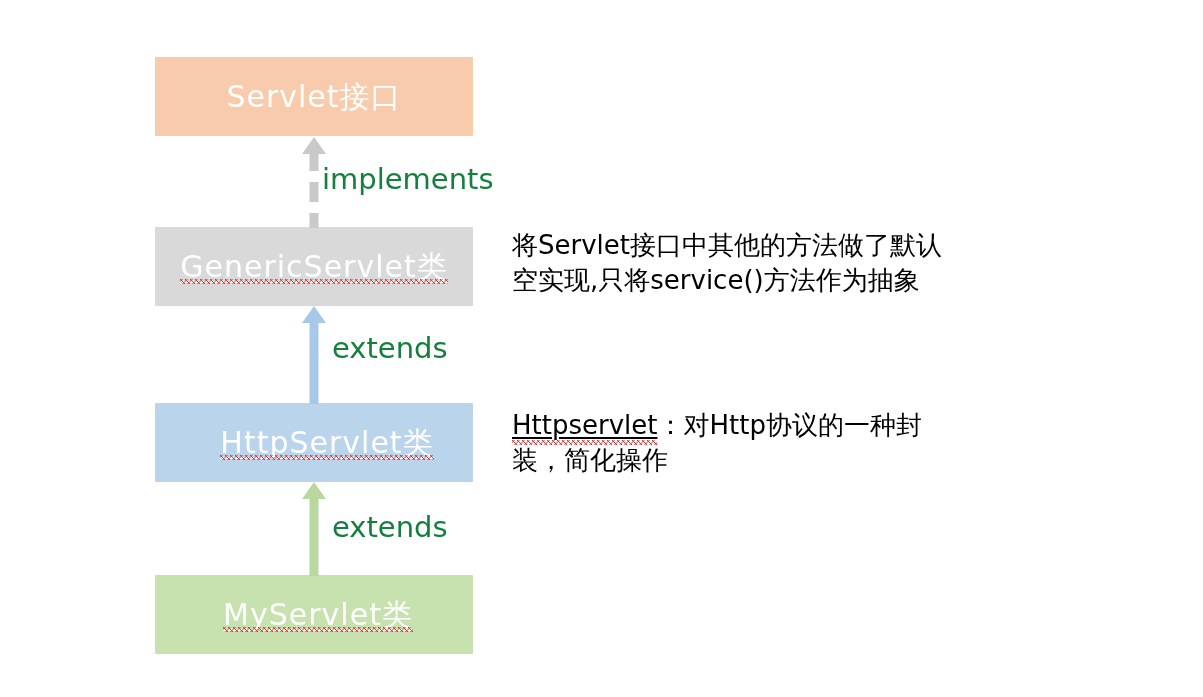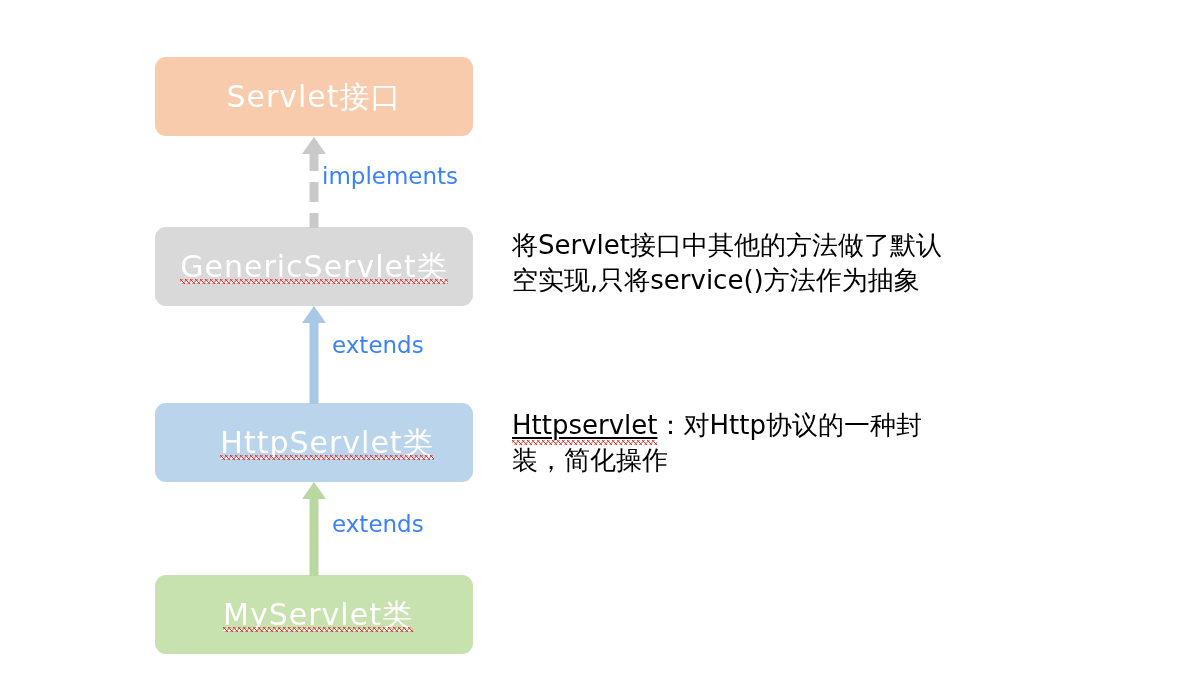--- a/index.html
+++ b/index.html
@@ -11,21 +11,21 @@
     overflow:hidden;
   }
   .canvas{position:absolute;left:0;top:0;width:1203px;height:697px;}
 
   
   .node{
     position:absolute;
     left:155px;
     width:318px;
     height:79px;
-    border-radius:11px;
+    border-radius:1px;
     display:flex;
     align-items:center;
     justify-content:center;
     box-sizing:border-box;
   }
   .node-label{
     color:#ffffff;
     font-size:30px;
     font-weight:400;
     letter-spacing:1px;
@@ -90,22 +90,22 @@
   #arrow-extends-1 .shaft{top:14px;height:84px;background:#a8c8e8;}
   #arrow-extends-1 .head{border-bottom:17px solid #a8c8e8;}
 
   #arrow-extends-2{left:297px;top:482px;height:94px;}
   #arrow-extends-2 .shaft{top:14px;height:80px;background:#b9d8a0;}
   #arrow-extends-2 .head{border-bottom:17px solid #b9d8a0;}
 
   
   .edge-label{
     position:absolute;
-    color:#3b82f6;
-    font-size:23px;
+    color:#15803d;
+    font-size:29px;
     font-family:"DejaVu Sans", sans-serif;
     white-space:nowrap;
     line-height:1;
   }
   #label-implements{left:322px;top:165px;}
   #label-extends-1 {left:332px;top:334px;}
   #label-extends-2 {left:332px;top:513px;}
 
   
   .note{

